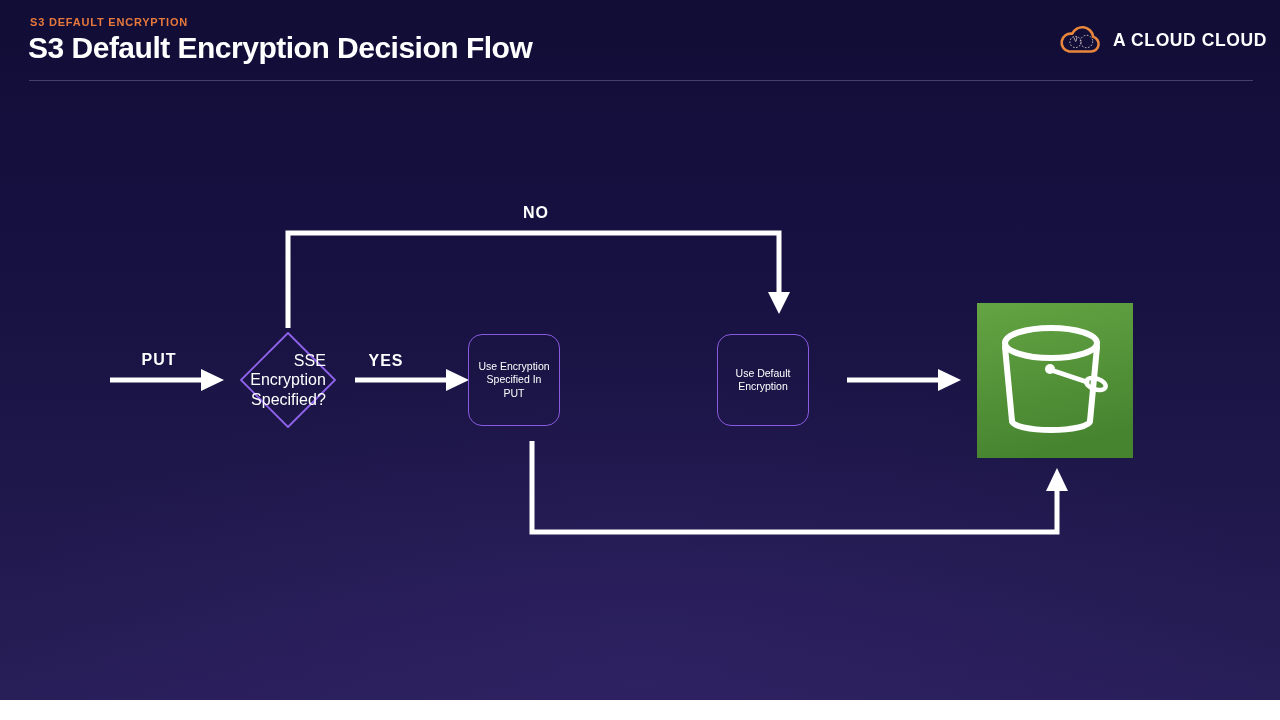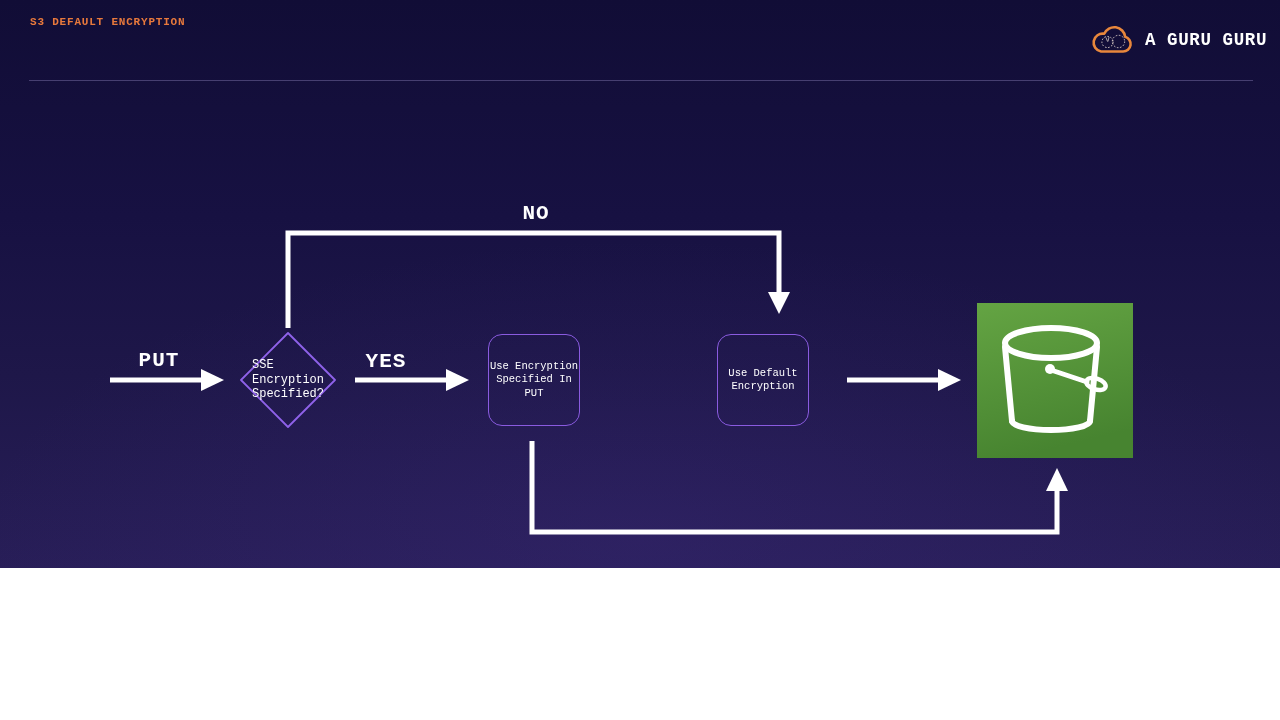--- a/index.html
+++ b/index.html
@@ -2,25 +2,24 @@
 <html><head>
 <meta charset="utf-8">
 <style>
   html,body{margin:0;padding:0;}
   body{
     width:1280px;height:720px;overflow:hidden;
     font-family:"Liberation Sans","DejaVu Sans",sans-serif;
     color:#fff;
   }
   .stage{
-    position:relative;width:1280px;height:568px;
+    position:relative;width:1280px;height:700px;
     background:
       radial-gradient(1100px 500px at 50% 95%, rgba(70,48,140,0.22), rgba(0,0,0,0) 60%),
       linear-gradient(180deg,#110d36 0%,#171142 38%,#1e1749 66%,#281e58 100%);
-    font-family: Liberation Mono, monospace;
   }
   
   .eyebrow{
     position:absolute;left:30px;top:16px;
     font-size:11px;font-weight:bold;letter-spacing:.8px;
     color:#e8793c;
   }
   .title{
     position:absolute;left:28px;top:31px;
     font-size:30px;font-weight:bold;letter-spacing:-0.5px;
@@ -35,56 +34,57 @@
     display:flex;align-items:center;gap:10px;
   }
   .logo-text{
     font-size:17.5px;font-weight:bold;letter-spacing:.6px;color:#ffffff;
     white-space:nowrap;
   }
   
   .overlay{position:absolute;left:0;top:0;pointer-events:none;}
   .float-label{
     position:absolute;transform:translate(-50%,-50%);
-    font-size:21px;font-weight:bold;letter-spacing:1px;color:#ffffff;
+    font-size:16px;font-weight:bold;letter-spacing:1px;color:#ffffff;
     white-space:nowrap;
   }
   .node-text{
     position:absolute;display:flex;align-items:center;justify-content:center;
-    text-align:left;font-size:12px;line-height:1.22;color:#ffffff;
+    text-align:right;font-size:16px;line-height:1.22;color:#ffffff;
     white-space:pre-line;
   }
   .diamond-text{left:241px;top:333px;width:94px;height:94px;}
   .flow-box{
     position:absolute;box-sizing:border-box;width:92px;height:92px;
     border:1.5px solid #8a5be0;border-radius:14px;
     display:flex;align-items:center;justify-content:center;
     text-align:center;font-size:10.5px;line-height:1.25;color:#ffffff;
     white-space:pre-line;
   }
-  .box-put-encryption{left:488px;top:334px;}
+  .box-put-encryption{left:468px;top:334px;}
   .box-default-encryption{left:717px;top:334px;}
   .bucket{position:absolute;left:977px;top:303px;width:156px;height:155px;}
 </style>
 </head>
 <body>
 
 <div class="stage">
 
   <div class="eyebrow">S3 DEFAULT ENCRYPTION</div>
+  <div class="title">S3 Default Encryption Decision Flow</div>
   <div class="divider"></div>
 
   <div class="logo">
     <svg width="46" height="34" viewBox="0 0 46 34">
       <path d="M12,28.5 H34 A7.5,7.5 0 0 0 36.2,13.8 A11,11 0 0 0 15.2,10.8 A8.7,8.7 0 0 0 12,28.5 Z" fill="none" stroke="#e8873c" stroke-width="2.6" stroke-linejoin="round"></path>
       <circle cx="18.5" cy="19" r="5.6" fill="none" stroke="rgba(255,240,225,0.8)" stroke-width="1" stroke-dasharray="1.6 1.6"></circle>
       <circle cx="29.5" cy="18.5" r="6.2" fill="none" stroke="rgba(255,240,225,0.8)" stroke-width="1" stroke-dasharray="1.6 1.6"></circle>
       <path d="M17,14.5 l1.5,4 M20,14 l-1,4.5" stroke="rgba(255,240,225,0.7)" stroke-width="0.9" fill="none"></path>
     </svg>
-    <div class="logo-text">A GURU GURU</div>
+    <div class="logo-text">A CLOUD CLOUD</div>
   </div>
 
   <svg class="overlay" width="1280" height="720" viewBox="0 0 1280 720">
 
     <g>
       <line x1="110" y1="380" x2="203" y2="380" stroke="#fff" stroke-width="5"></line>
       <polygon points="224,380 201,369 201,391" fill="#fff"></polygon>
     </g>
 
     <g>

